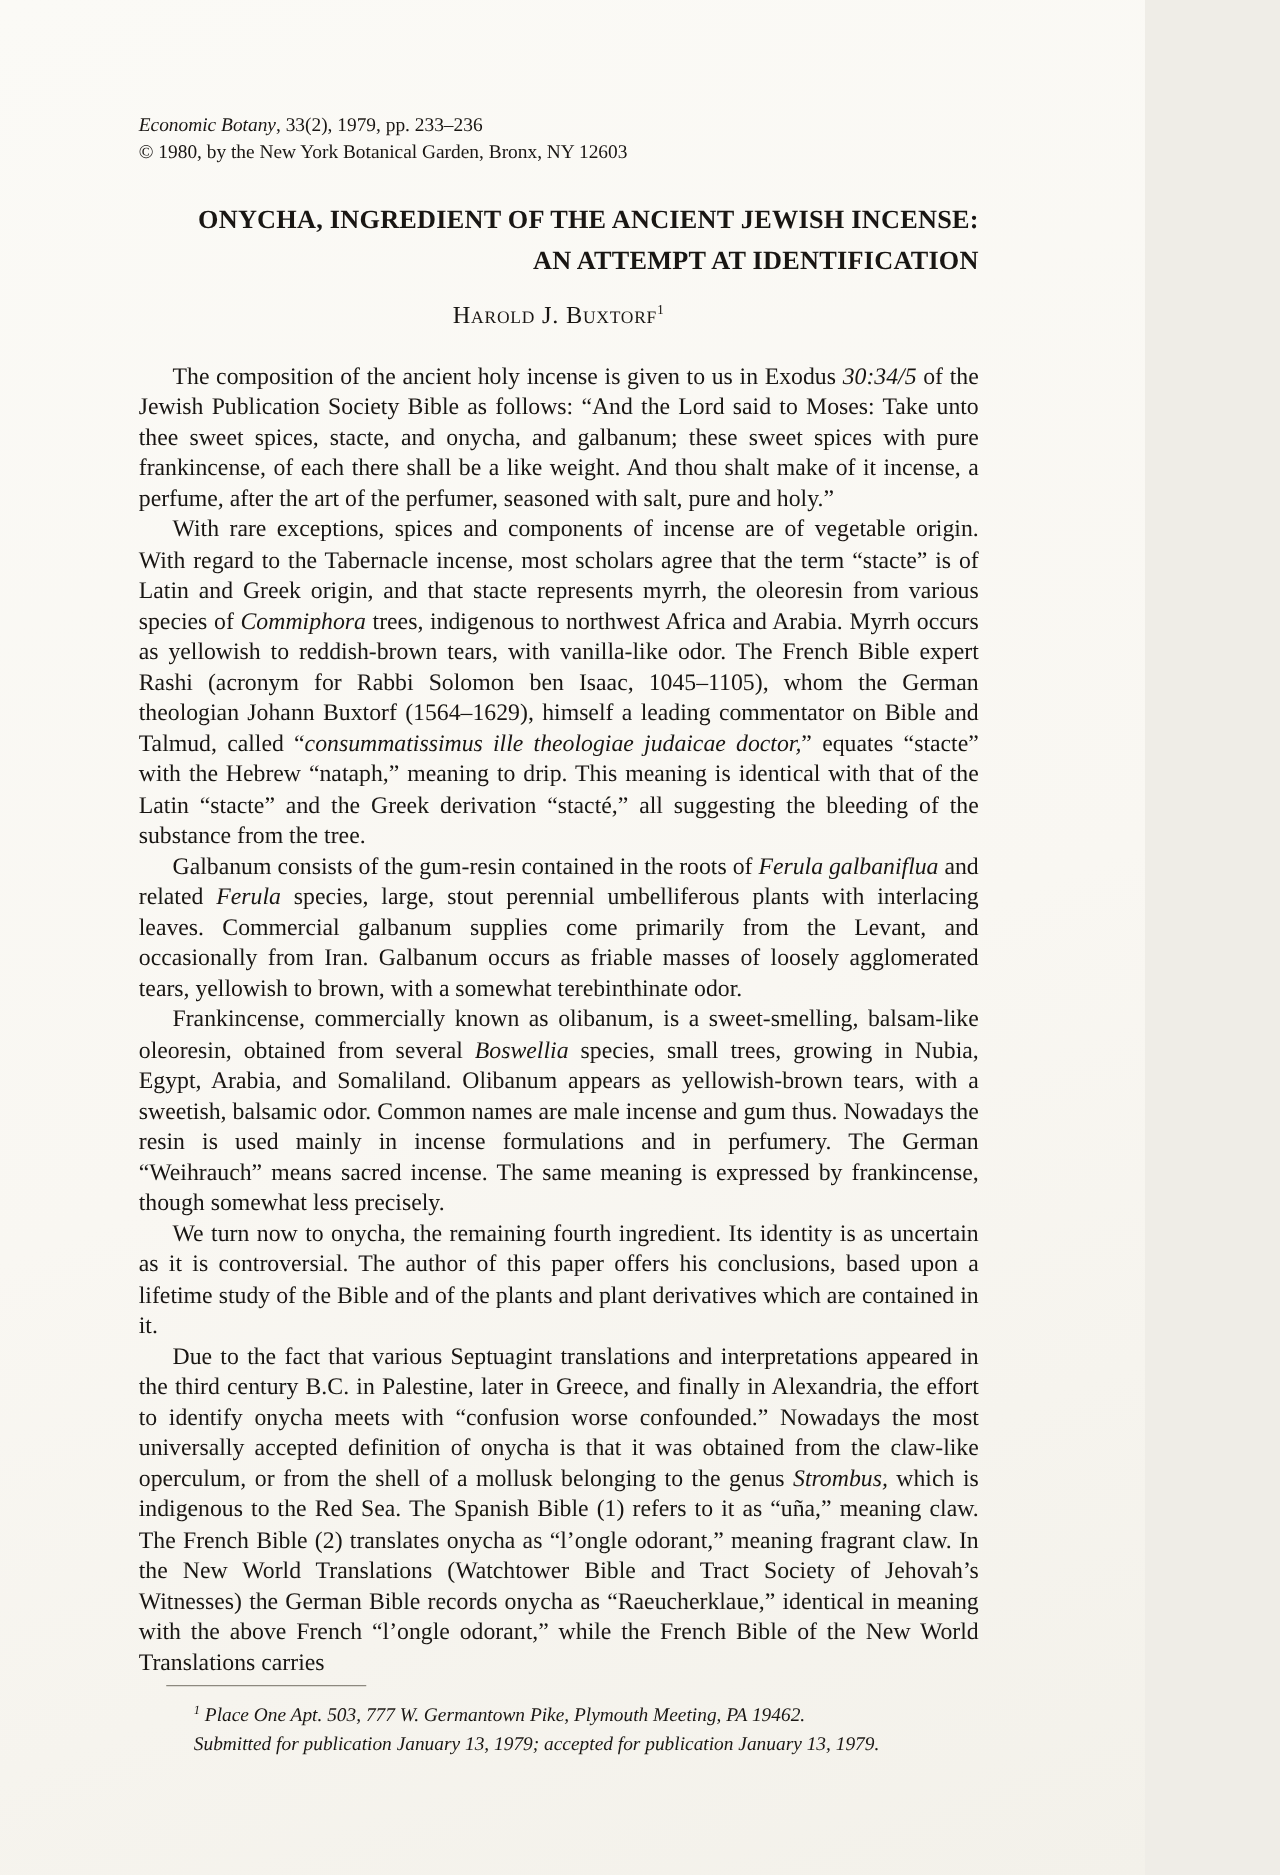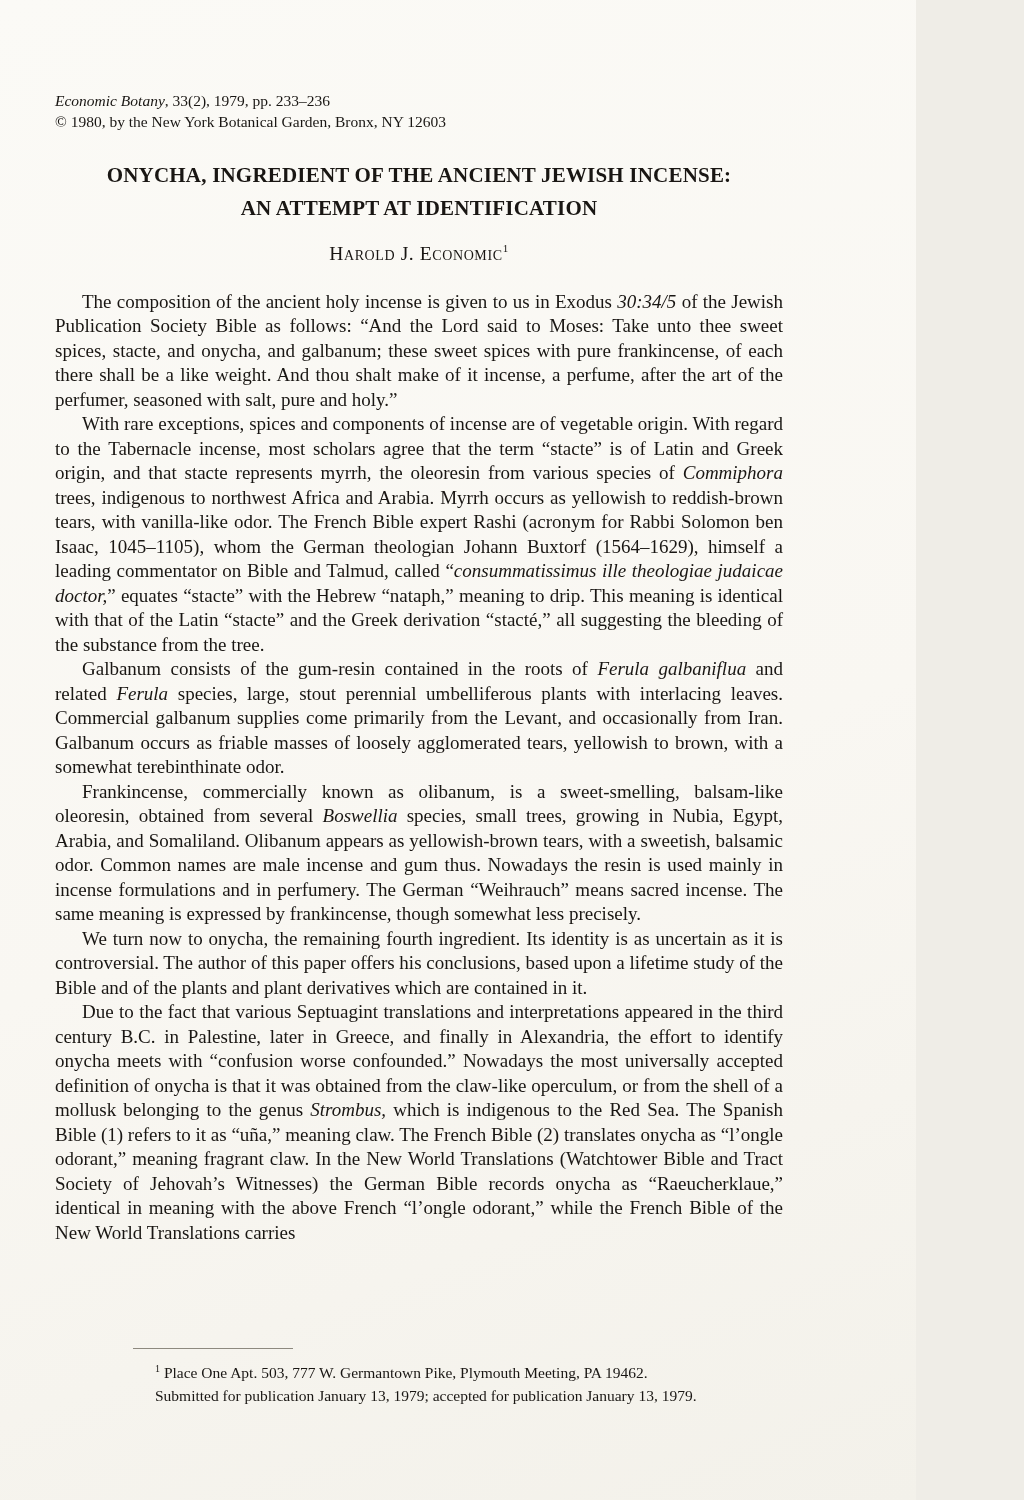--- a/index.html
+++ b/index.html
@@ -9,27 +9,27 @@
     background: #efede7;
     font-family: "Liberation Serif", "DejaVu Serif", serif;
   }
   .page {
     position: relative;
     width: 916px;
     height: 1500px;
     overflow: hidden;
     background: linear-gradient(160deg, #fbfaf6 0%, #f9f7f2 55%, #f3f1ea 100%);
     color: #191613;
-    padding: 90px 133px 0 55px;
+    padding: 90px 133px 0 111px;
   }
   .pub-info { font-size: 15.5px; line-height: 21px; }
   .pub-line em { font-style: italic; }
   .title {
     margin: 27px 0 0 0;
-    text-align: center;
+    text-align: right;
     font-size: 21px;
     font-weight: bold;
     line-height: 33px;
     letter-spacing: 0.2px;
   }
   .title .title-line { display: block; }
   .author {
     margin-top: 17px;
     text-align: center;
     font-size: 19.5px;
@@ -46,20 +46,21 @@
     text-indent: 27px;
   }
   .para em { }
   .footnote {
     position: absolute;
     left: 133px;
     right: 119px;
     top: 1348px;
     font-size: 15.5px;
     line-height: 22.5px;
+    font-style: italic;
   }
   .fn-rule {
     width: 160px;
     height: 1px;
     background: #8d897f;
     margin-bottom: 9px;
   }
   .fn-line { margin: 0; padding-left: 22px; }
   .fn-line sup { font-size: 10px; vertical-align: super; }
 </style>
@@ -72,21 +73,21 @@
     <div class="pub-line"><em>Economic Botany</em><span>, 33(2), 1979, pp. 233–236</span></div>
     <div class="pub-line">© 1980, by the New York Botanical Garden, Bronx, NY 12603</div>
   </header>
 
   <h1 class="title">
     <span class="title-line">ONYCHA, INGREDIENT OF THE ANCIENT JEWISH INCENSE:</span>
     <span class="title-line">AN ATTEMPT AT IDENTIFICATION</span>
   </h1>
 
   <div class="author">
-    <span>Harold J. Economic</span><sup>1</sup>
+    <span>Harold J. Buxtorf</span><sup>1</sup>
   </div>
 
   <main class="body-text">
     <p class="para"><span>The composition of the ancient holy incense is given to us in Exodus </span><em>30:34/5</em><span> of the Jewish Publication Society Bible as follows: “And the Lord said to Moses: Take unto thee sweet spices, stacte, and onycha, and galbanum; these sweet spices with pure frankincense, of each there shall be a like weight. And thou shalt make of it incense, a perfume, after the art of the perfumer, seasoned with salt, pure and holy.”</span></p>
     <p class="para"><span>With rare exceptions, spices and components of incense are of vegetable origin. With regard to the Tabernacle incense, most scholars agree that the term “stacte” is of Latin and Greek origin, and that stacte represents myrrh, the oleoresin from various species of </span><em>Commiphora</em><span> trees, indigenous to northwest Africa and Arabia. Myrrh occurs as yellowish to reddish-brown tears, with vanilla-like odor. The French Bible expert Rashi (acronym for Rabbi Solomon ben Isaac, 1045–1105), whom the German theologian Johann Buxtorf (1564–1629), himself a leading commentator on Bible and Talmud, called “</span><em>consummatissimus ille theologiae judaicae doctor,</em><span>” equates “stacte” with the Hebrew “nataph,” meaning to drip. This meaning is identical with that of the Latin “stacte” and the Greek derivation “stacté,” all suggesting the bleeding of the substance from the tree.</span></p>
     <p class="para"><span>Galbanum consists of the gum-resin contained in the roots of </span><em>Ferula galbaniflua</em><span> and related </span><em>Ferula</em><span> species, large, stout perennial umbelliferous plants with interlacing leaves. Commercial galbanum supplies come primarily from the Levant, and occasionally from Iran. Galbanum occurs as friable masses of loosely agglomerated tears, yellowish to brown, with a somewhat terebinthinate odor.</span></p>
     <p class="para"><span>Frankincense, commercially known as olibanum, is a sweet-smelling, balsam-like oleoresin, obtained from several </span><em>Boswellia</em><span> species, small trees, growing in Nubia, Egypt, Arabia, and Somaliland. Olibanum appears as yellowish-brown tears, with a sweetish, balsamic odor. Common names are male incense and gum thus. Nowadays the resin is used mainly in incense formulations and in perfumery. The German “Weihrauch” means sacred incense. The same meaning is expressed by frankincense, though somewhat less precisely.</span></p>
     <p class="para"><span>We turn now to onycha, the remaining fourth ingredient. Its identity is as uncertain as it is controversial. The author of this paper offers his conclusions, based upon a lifetime study of the Bible and of the plants and plant derivatives which are contained in it.</span></p>
     <p class="para"><span>Due to the fact that various Septuagint translations and interpretations appeared in the third century B.C. in Palestine, later in Greece, and finally in Alexandria, the effort to identify onycha meets with “confusion worse confounded.” Nowadays the most universally accepted definition of onycha is that it was obtained from the claw-like operculum, or from the shell of a mollusk belonging to the genus </span><em>Strombus,</em><span> which is indigenous to the Red Sea. The Spanish Bible (1) refers to it as “uña,” meaning claw. The French Bible (2) translates onycha as “l’ongle odorant,” meaning fragrant claw. In the New World Translations (Watchtower Bible and Tract Society of Jehovah’s Witnesses) the German Bible records onycha as “Raeucherklaue,” identical in meaning with the above French “l’ongle odorant,” while the French Bible of the New World Translations carries</span></p>
   </main>

